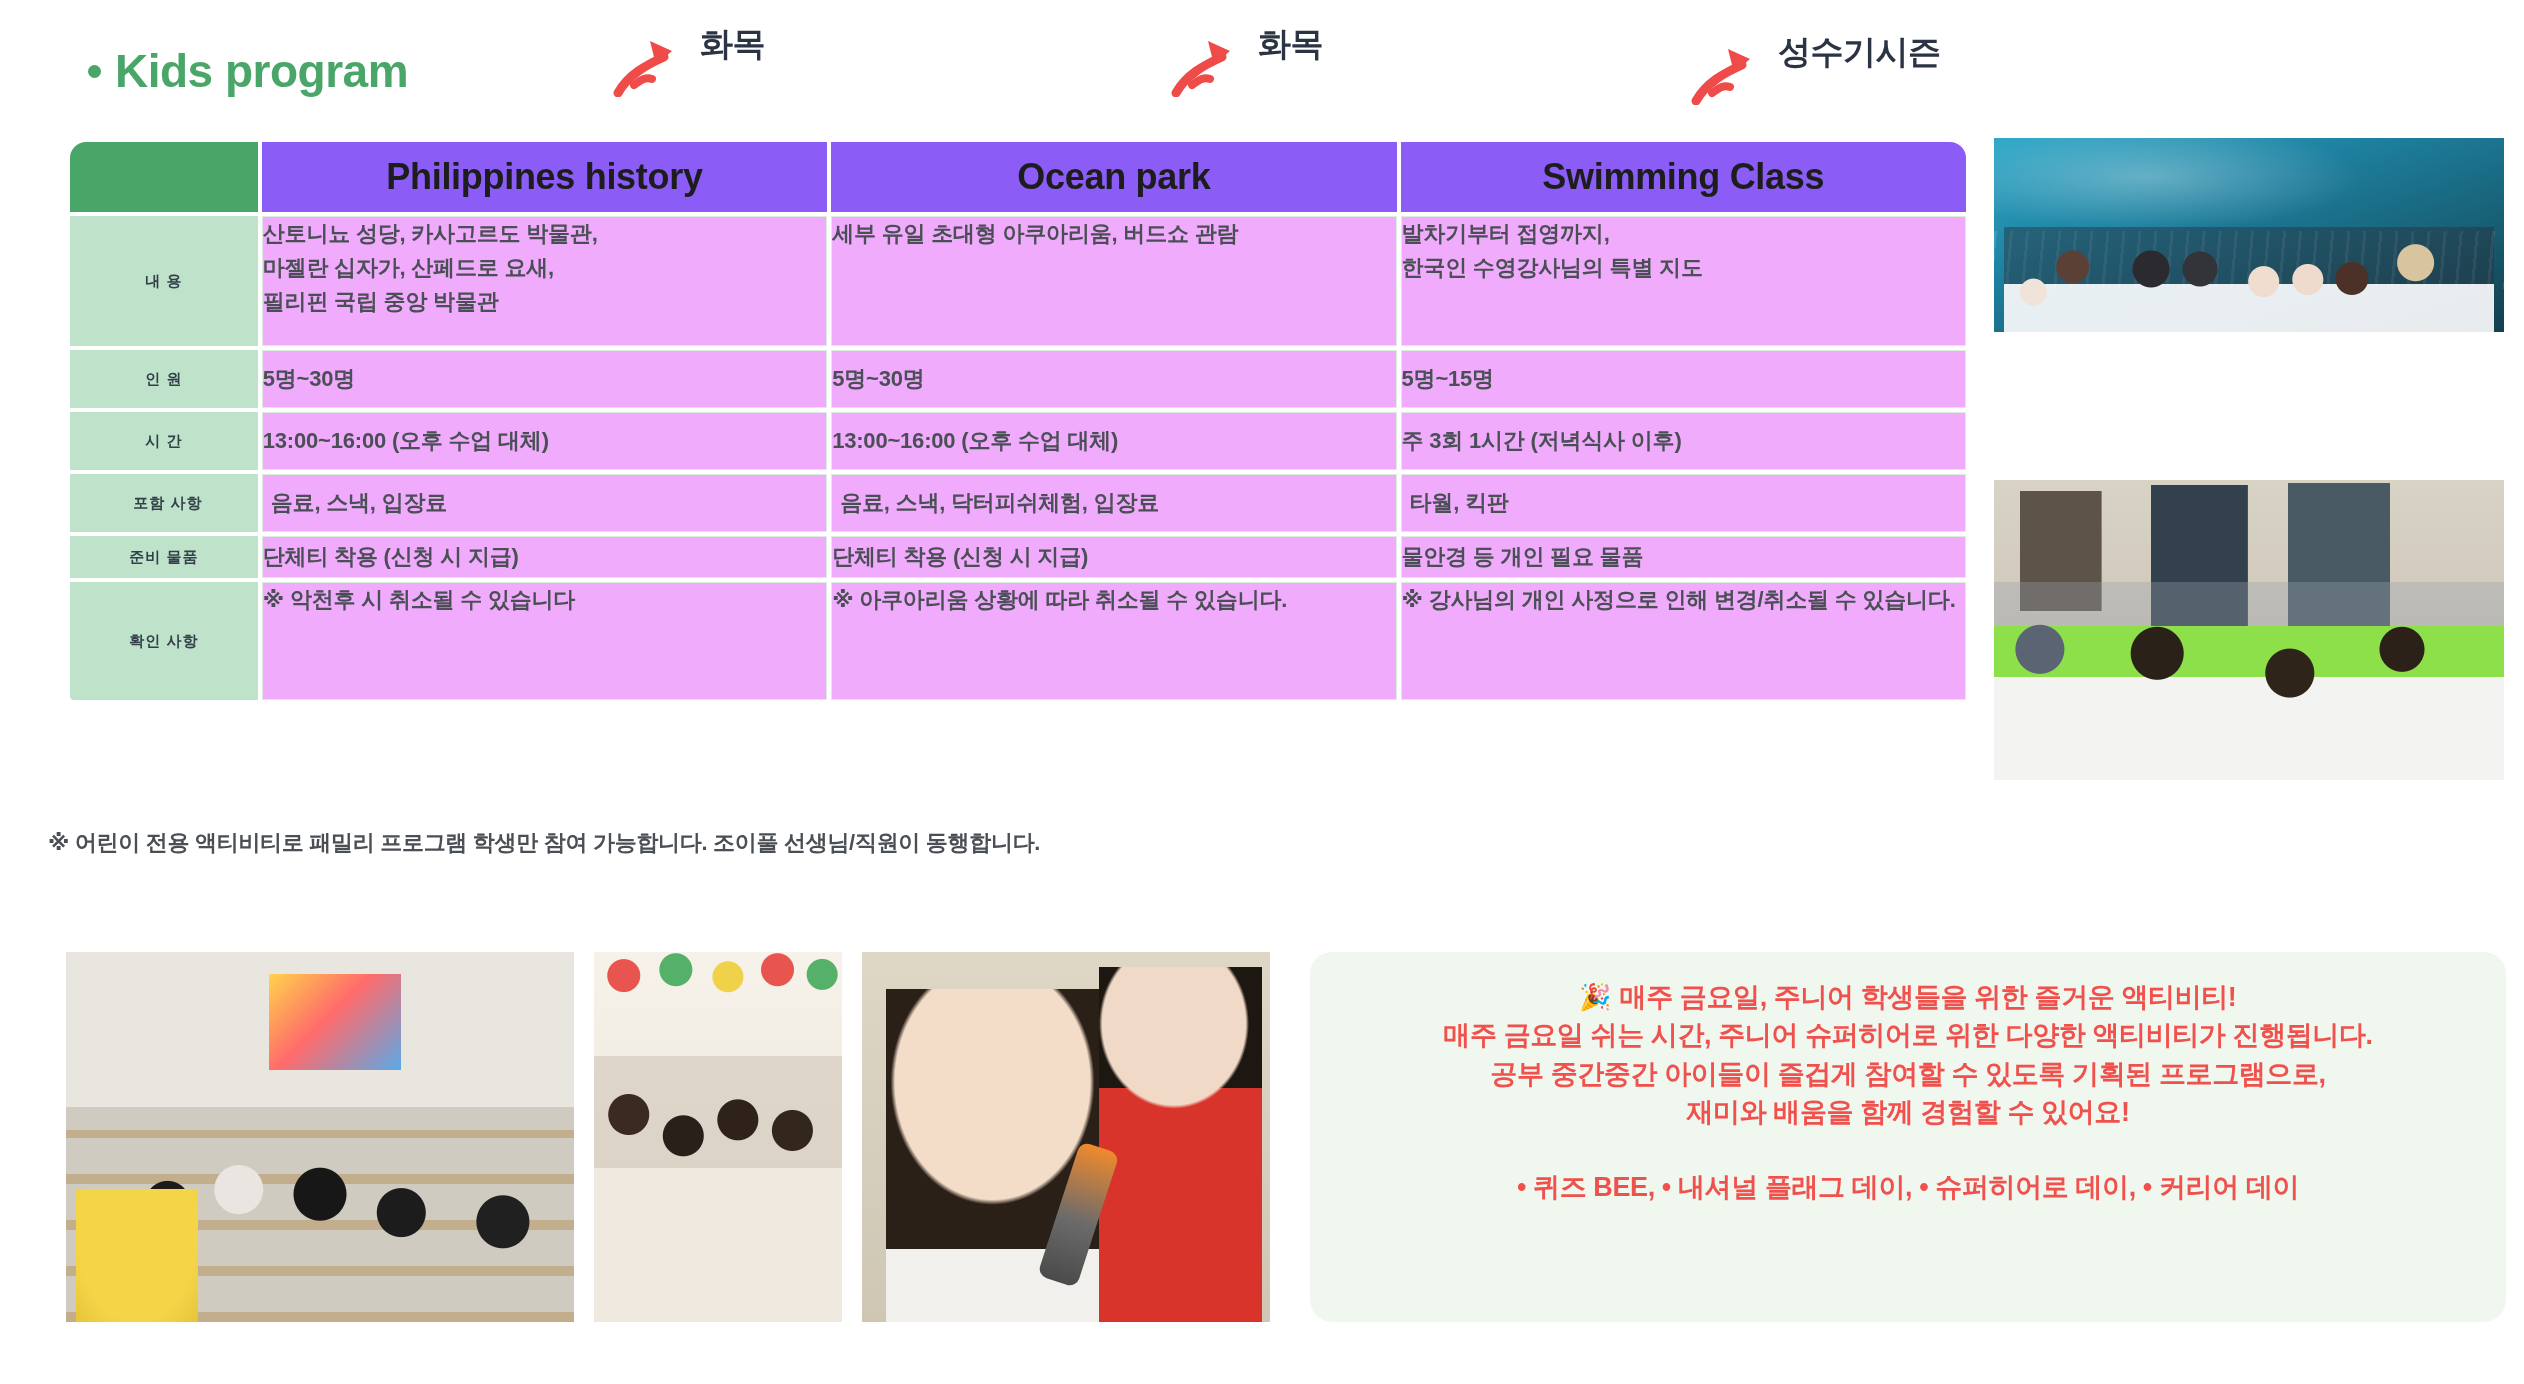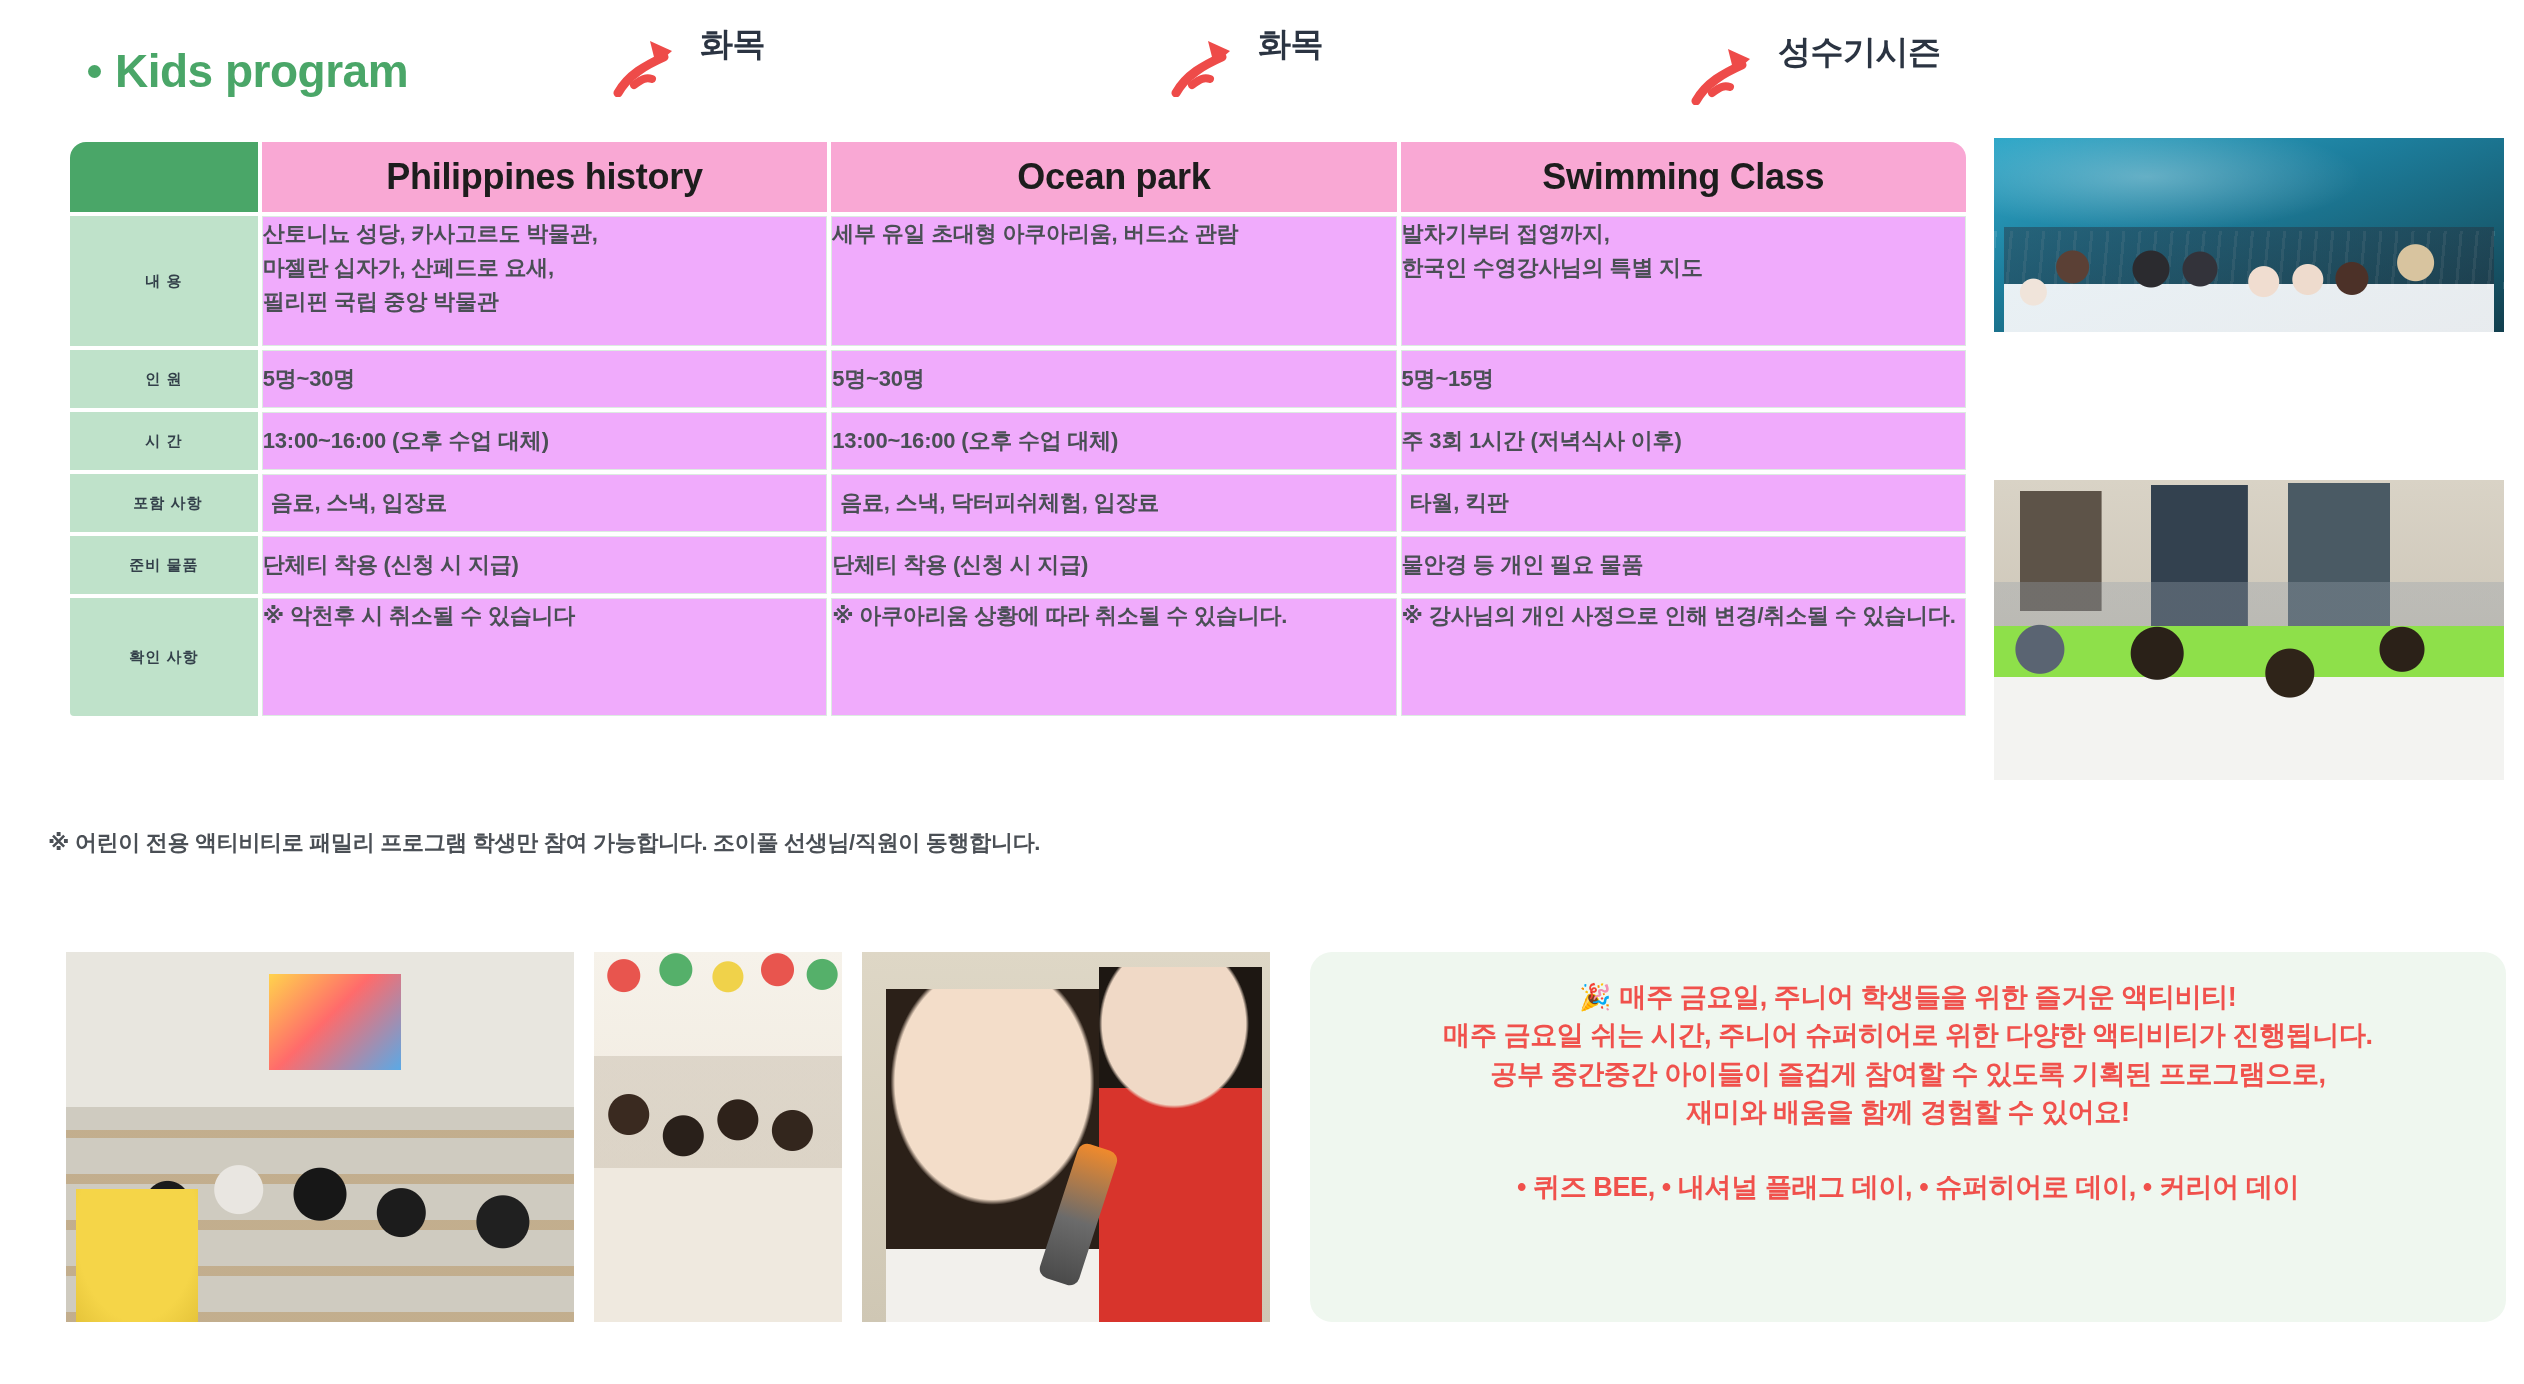--- a/index.html
+++ b/index.html
@@ -47,21 +47,21 @@
   .tbl col.cx { width: 560px; }
 
   .tbl th, .tbl td { vertical-align: middle; padding: 0; }
 
   .th-corner {
     background: #4aa668;
     border-top-left-radius: 16px;
     height: 70px;
   }
   .th-prog {
-    background: #f9a8d4; height: 70px;
+    background: #8b5cf6; height: 70px;
     text-align: center;
     font-size: 36px; font-weight: 700; color: #1d1d1d;
     letter-spacing: -0.3px;
   }
   .tbl th.th-prog.last { border-top-right-radius: 16px; }
 
   .rowlab {
     background: #bfe2ca;
     text-align: center;
     font-size: 15px; font-weight: 700; color: #33404a;
@@ -72,21 +72,21 @@
     border: 1px solid #dcece1;
     padding: 16px 20px;
     font-size: 22px; font-weight: 700; color: #4a4f55;
     line-height: 1.55; letter-spacing: -0.2px;
   }
   .cell.top { vertical-align: top; }
   tr.r-content .rowlab, tr.r-content .cell { height: 130px; }
   tr.r-people .rowlab, tr.r-people .cell { height: 58px; }
   tr.r-time   .rowlab, tr.r-time   .cell { height: 58px; }
   tr.r-incl   .rowlab, tr.r-incl   .cell { height: 58px; padding-left: 8px; }
-  tr.r-prep   .rowlab, tr.r-prep   .cell { height: 58px; }
+  tr.r-prep   .rowlab, tr.r-prep   .cell { height: 42px; }
   tr.r-note   .rowlab, tr.r-note   .cell { height: 118px; }
   tr.r-note .rowlab { border-bottom-left-radius: 4px; }
 
   
   .footnote {
     position: absolute; left: 48px; top: 828px;
     font-size: 22px; font-weight: 700; color: #4a4f55;
     letter-spacing: -0.3px; white-space: nowrap;
   }
 

